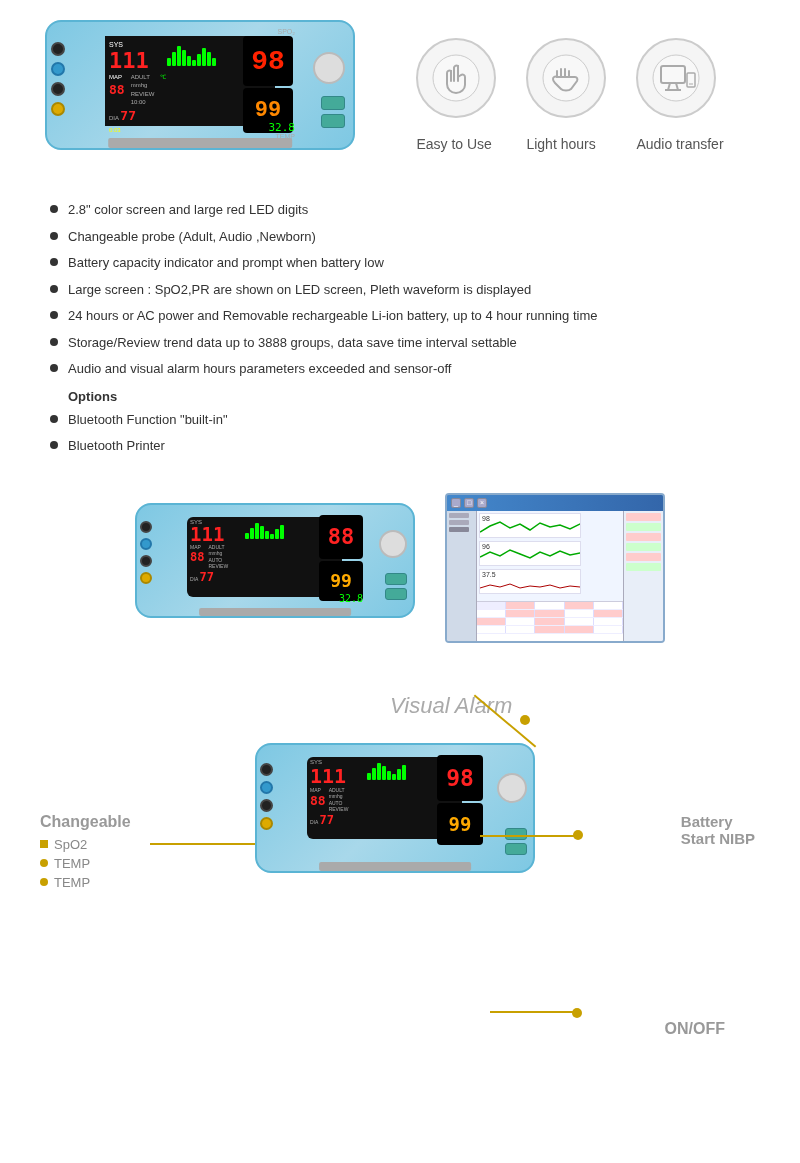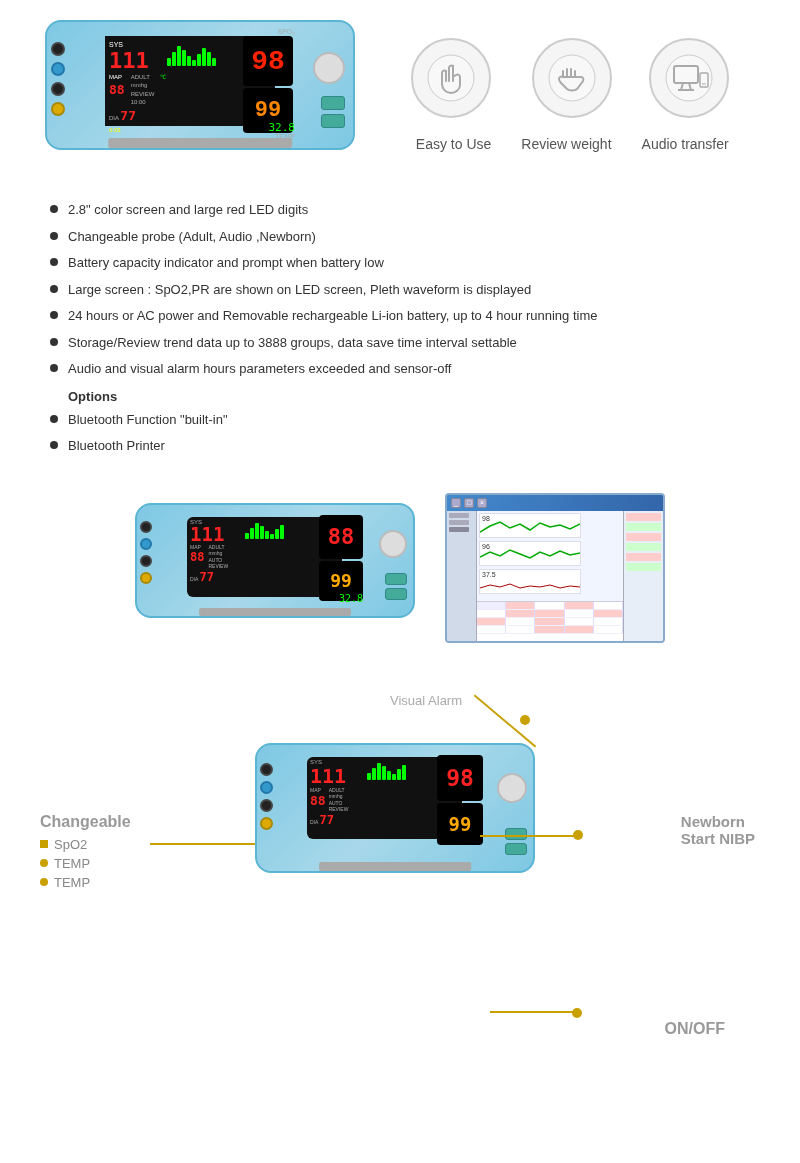--- a/index.html
+++ b/index.html
@@ -33,21 +33,21 @@
     }
     .feature-icons-row {
       display: flex;
       gap: 30px;
       align-items: flex-end;
       justify-content: center;
     }
     .feature-item {
       display: flex;
       flex-direction: column;
-      align-items: flex-end;
+      align-items: flex-start;
       gap: 18px;
     }
     .feature-icon-circle {
       width: 80px;
       height: 80px;
       border-radius: 50%;
       border: 2px solid #ccc;
       background: #f5f5f5;
       display: flex;
       align-items: center;
@@ -382,21 +382,21 @@
           <svg width="50" height="50" viewBox="0 0 50 50" fill="none" xmlns="http://www.w3.org/2000/svg">
             <circle cx="25" cy="25" r="23" stroke="#ccc" stroke-width="1" fill="#f8f8f8"></circle>
 
             <path d="M12 26 C12 24 14 23 16 24 L34 24 C36 24 37 26 36 28 L30 36 C28 38 22 38 20 36 L14 30 C13 29 12 28 12 26Z" stroke="#aaa" stroke-width="2" fill="none"></path>
             <line x1="16" y1="24" x2="16" y2="18" stroke="#aaa" stroke-width="2" stroke-linecap="round"></line>
             <line x1="20" y1="24" x2="20" y2="16" stroke="#aaa" stroke-width="2" stroke-linecap="round"></line>
             <line x1="24" y1="24" x2="24" y2="16" stroke="#aaa" stroke-width="2" stroke-linecap="round"></line>
             <line x1="28" y1="24" x2="28" y2="18" stroke="#aaa" stroke-width="2" stroke-linecap="round"></line>
           </svg>
         </div>
-        <span class="feature-label">Review weight</span>
+        <span class="feature-label">Light hours</span>
       </div>
 
       <div class="feature-item">
         <div class="feature-icon-circle">
           <svg width="50" height="50" viewBox="0 0 50 50" fill="none" xmlns="http://www.w3.org/2000/svg">
             <circle cx="25" cy="25" r="23" stroke="#ccc" stroke-width="1" fill="#f8f8f8"></circle>
 
             <rect x="10" y="13" width="24" height="17" rx="2" stroke="#aaa" stroke-width="2" fill="none"></rect>
             <line x1="19" y1="30" x2="17" y2="37" stroke="#aaa" stroke-width="2"></line>
             <line x1="25" y1="30" x2="27" y2="37" stroke="#aaa" stroke-width="2"></line>
@@ -582,21 +582,21 @@
         <div class="sw-rp-row sw-rp-row2"></div>
       </div>
     </div>
   </div>
 </div>
 
 <div class="bottom-section">
 
   <div style="position:relative;height:380px;">
 
-    <div style="position:absolute;top:10px;left:360px;font-size:13px;color:#aaa;white-space:nowrap;">Visual Alarm</div>
+    <div style="position:absolute;top:10px;left:360px;font-size:22px;color:#aaa;white-space:nowrap;font-style:italic;">Visual Alarm</div>
 
     <div style="position:absolute;top:32px;left:490px;width:10px;height:10px;background:#c8a000;border-radius:50%;"></div>
 
     <div style="position:absolute;top:37px;left:435px;width:80px;height:2px;background:#c8a000;transform:rotate(40deg);"></div>
 
     <div style="position:absolute;top:130px;left:10px;">
       <div style="font-size:16px;color:#999;font-weight:bold;margin-bottom:6px;">Changeable</div>
       <div style="display:flex;align-items:center;gap:6px;margin-bottom:4px;font-size:13px;color:#888;">
         <div style="width:8px;height:8px;background:#c8a000;border-radius:50;"></div>
         <span>SpO2</span>
@@ -663,21 +663,21 @@
           <div style="width:13px;height:13px;background:#222;border-radius:50%;border:2px solid #444;"></div>
           <div style="width:13px;height:13px;background:#ddaa00;border-radius:50%;border:2px solid #aa8800;"></div>
         </div>
 
         <div style="position:absolute;bottom:0;left:50%;transform:translateX(-50%);width:55%;height:9px;background:#aaa;border-radius:2px;"></div>
         <div style="position:absolute;bottom:-8px;left:50%;transform:translateX(-50%);width:65%;height:8px;background:#999;border-radius:3px;"></div>
       </div>
     </div>
 
     <div style="position:absolute;top:130px;right:15px;text-align:left;">
-      <div style="font-size:15px;color:#999;font-weight:bold;">Newborn</div>
+      <div style="font-size:15px;color:#999;font-weight:bold;">Battery</div>
       <div style="font-size:15px;color:#999;font-weight:bold;">Start NIBP</div>
     </div>
 
     <div style="position:absolute;top:152px;right:190px;width:100px;height:2px;background:#c8a000;"></div>
     <div style="position:absolute;top:147px;right:187px;width:10px;height:10px;background:#c8a000;border-radius:50%;"></div>
 
     <div style="position:absolute;bottom:25px;right:45px;font-size:16px;color:#999;font-weight:bold;">ON/OFF</div>
 
     <div style="position:absolute;bottom:50px;right:190px;width:90px;height:2px;background:#c8a000;"></div>
     <div style="position:absolute;bottom:45px;right:188px;width:10px;height:10px;background:#c8a000;border-radius:50%;"></div>

